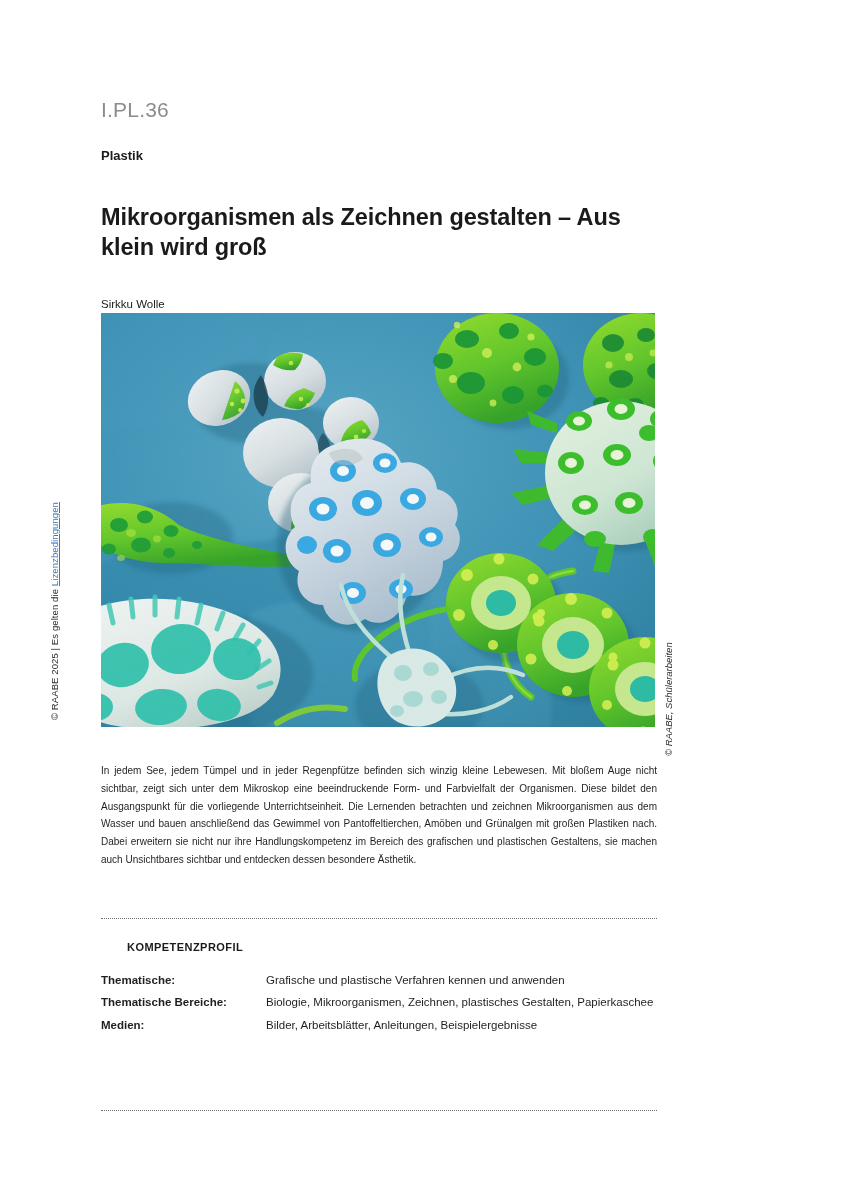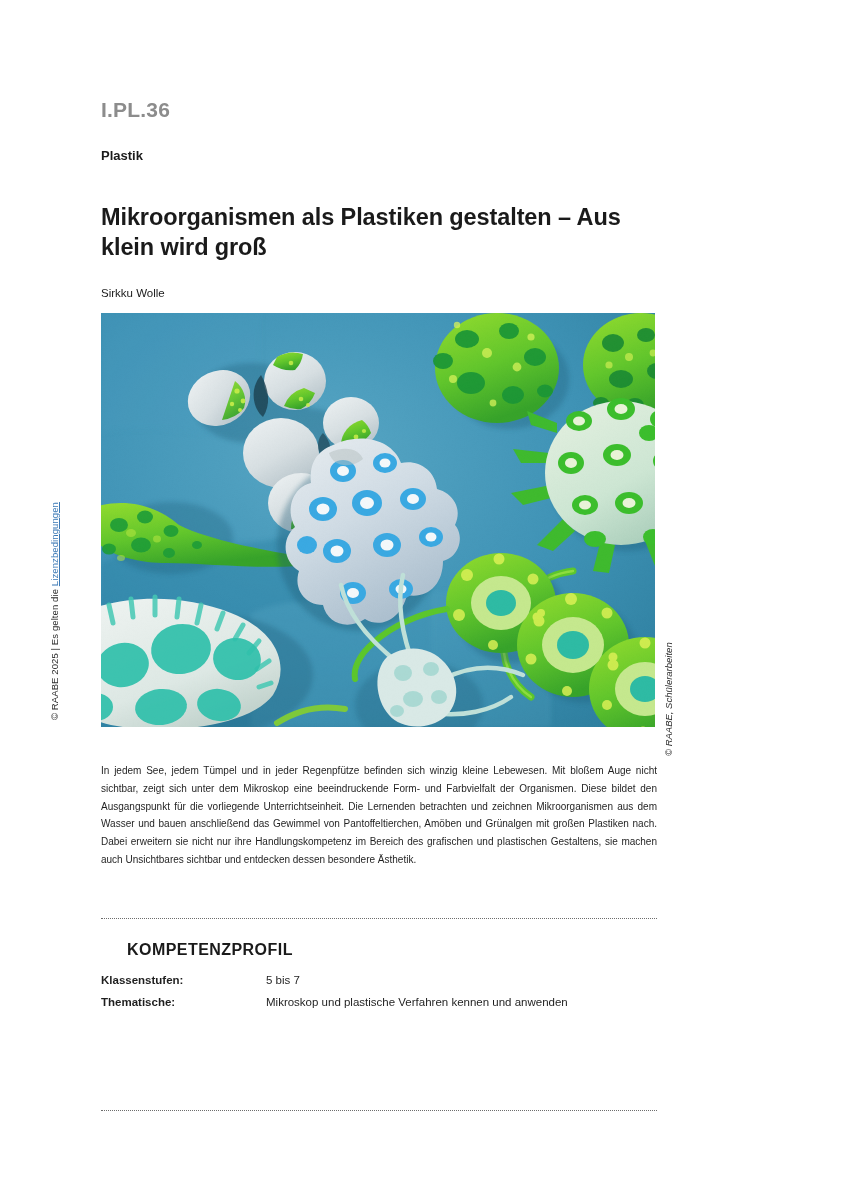--- a/index.html
+++ b/index.html
@@ -63,21 +63,21 @@
     position: absolute;
     left: 101px;
     top: 0;
     width: 556px;
   }
   .chapter-code {
     position: absolute;
     left: 0;
     top: 98px;
     font-size: 21px;
-    font-weight: 700;
+    font-weight: 400;
     color: #8c8c8c;
     letter-spacing: 0.2px;
   }
   .category {
     position: absolute;
     left: 0;
     top: 148px;
     font-size: 13px;
     font-weight: 700;
     color: #1a1a1a;
@@ -89,21 +89,21 @@
     width: 552px;
     font-size: 23.5px;
     font-weight: 700;
     color: #1a1a1a;
     line-height: 1.28;
     letter-spacing: -0.1px;
   }
   .author {
     position: absolute;
     left: 0;
-    top: 287px;
+    top: 298px;
     font-size: 11.5px;
     font-weight: 400;
     color: #1a1a1a;
   }
 
   
   .photo {
     position: absolute;
     left: 101px;
     top: 313px;
@@ -135,21 +135,21 @@
     border-top: 1.4px dotted #6d6d6d;
   }
   .rule-top { top: 918px; }
   .rule-bottom { top: 1110px; }
 
   
   .kp-title {
     position: absolute;
     left: 101px;
     top: 941px;
-    font-size: 16px;
+    font-size: 11px;
     font-weight: 700;
     letter-spacing: 0.45px;
     color: #1a1a1a;
     padding-left: 26px;
   }
   .kp-table {
     position: absolute;
     left: 101px;
     top: 972px;
     width: 556px;
@@ -174,21 +174,21 @@
 
 <div class="page">
 
   <div class="side-copyright"><span>© RAABE 2025 | Es gelten die </span><span class="lic-link">Lizenzbedingungen</span></div>
 
   <div class="photo-credit">© RAABE, Schülerarbeiten</div>
 
   <div class="content">
     <div class="chapter-code">I.PL.36</div>
     <div class="category">Plastik</div>
-    <h1 class="main-title">Mikroorganismen als Plastiken gestalten – Aus klein wird groß</h1>
+    <h1 class="main-title">Mikroorganismen als Zeichnen gestalten – Aus klein wird groß</h1>
     <div class="author">Sirkku Wolle</div>
   </div>
 
   <div class="photo">
     <svg viewBox="0 0 554 414" preserveAspectRatio="none">
       <defs>
         <radialGradient id="bgG" cx="40%" cy="35%" r="85%">
           <stop offset="0%" stop-color="#57a6c4"></stop>
           <stop offset="55%" stop-color="#3f93b6"></stop>
           <stop offset="100%" stop-color="#2d7e9e"></stop>
@@ -552,23 +552,27 @@
 
   <p class="intro">In jedem See, jedem Tümpel und in jeder Regenpfütze befinden sich winzig kleine Lebewesen. Mit bloßem Auge nicht sichtbar, zeigt sich unter dem Mikroskop eine beeindruckende Form- und Farbvielfalt der Organismen. Diese bildet den Ausgangspunkt für die vorliegende Unterrichtseinheit. Die Lernenden betrachten und zeichnen Mikroorganismen aus dem Wasser und bauen anschließend das Gewimmel von Pantoffeltierchen, Amöben und Grünalgen mit großen Plastiken nach. Dabei erweitern sie nicht nur ihre Handlungskompetenz im Bereich des grafischen und plastischen Gestaltens, sie machen auch Unsichtbares sichtbar und entdecken dessen besondere Ästhetik.</p>
 
   <div class="rule rule-top"></div>
   <div class="rule rule-bottom"></div>
 
   <div class="kp-title">KOMPETENZPROFIL</div>
   <table class="kp-table">
     <tbody>
       <tr>
-        <td class="kp-label">Klassenstufen:</td>
-        <td class="kp-value">5 bis 7</td>
+        <td class="kp-label">Thematische:</td>
+        <td class="kp-value">Grafische und plastische Verfahren kennen und anwenden</td>
       </tr>
       <tr>
-        <td class="kp-label">Thematische:</td>
-        <td class="kp-value">Mikroskop und plastische Verfahren kennen und anwenden</td>
+        <td class="kp-label">Thematische Bereiche:</td>
+        <td class="kp-value">Biologie, Mikroorganismen, Zeichnen, plastisches Gestalten, Papierkaschee</td>
+      </tr>
+      <tr>
+        <td class="kp-label">Medien:</td>
+        <td class="kp-value">Bilder, Arbeitsblätter, Anleitungen, Beispielergebnisse</td>
       </tr>
     </tbody>
   </table>
 
 </div>
 
 </body></html>

